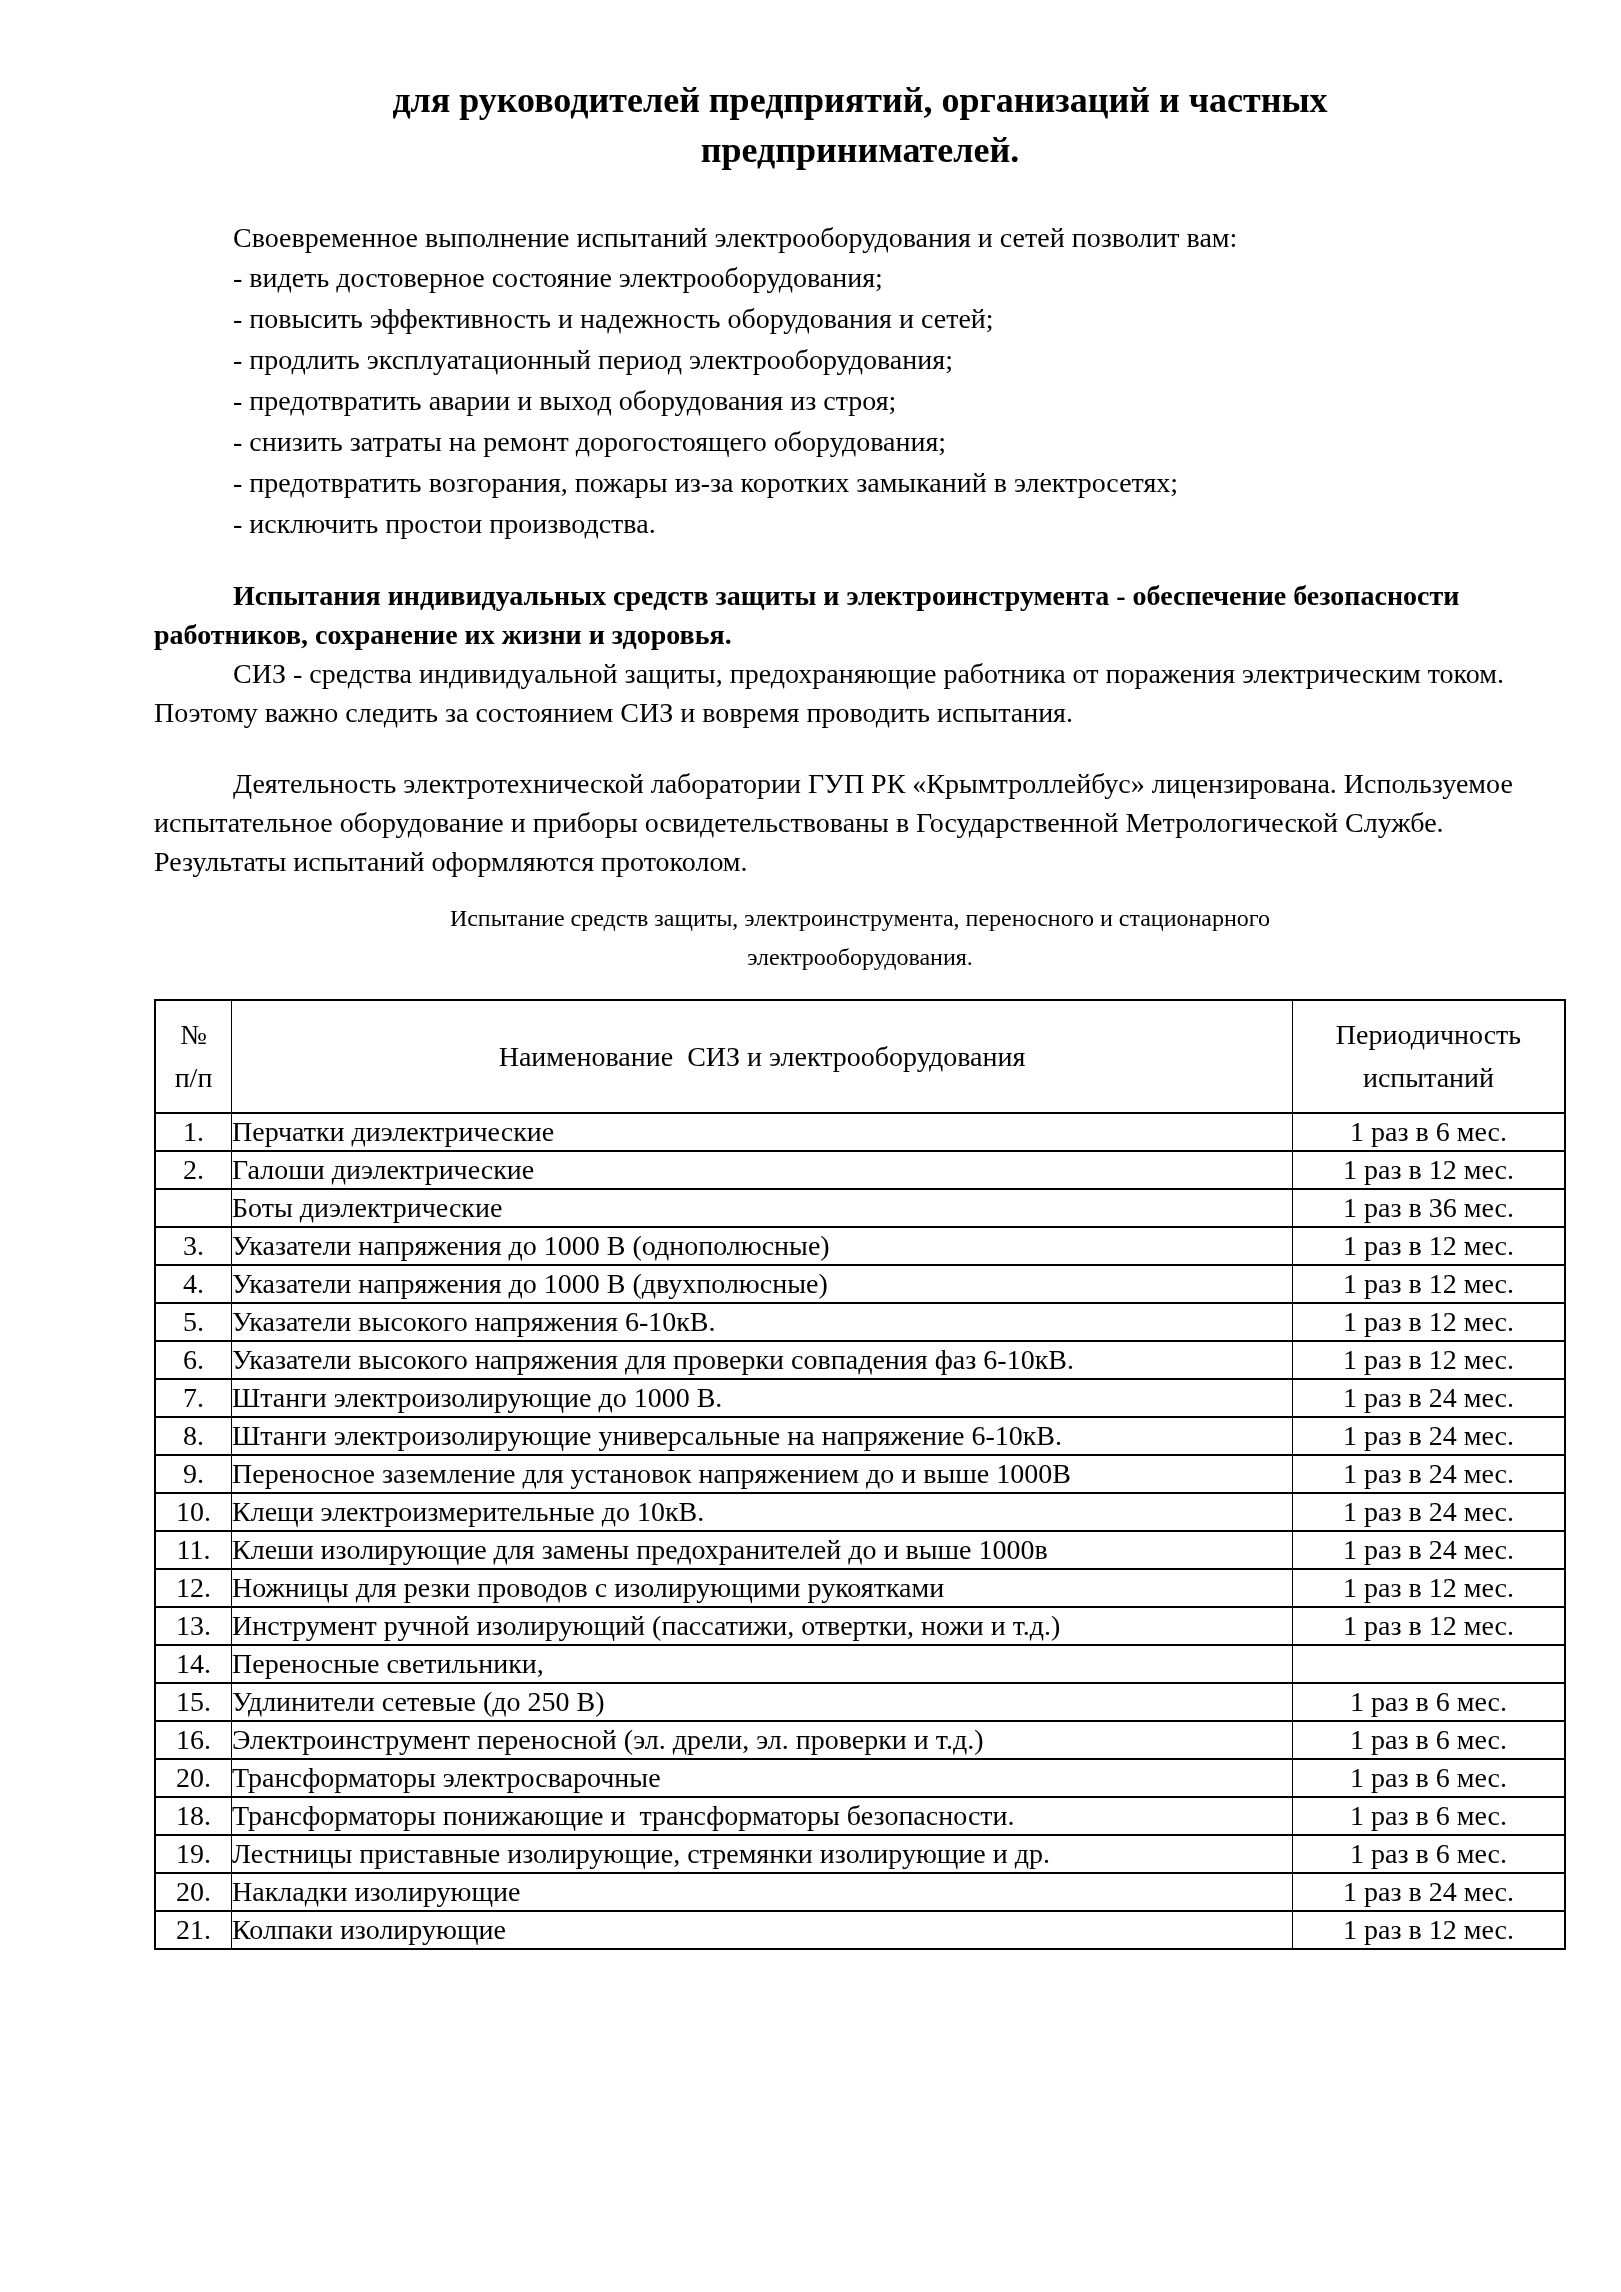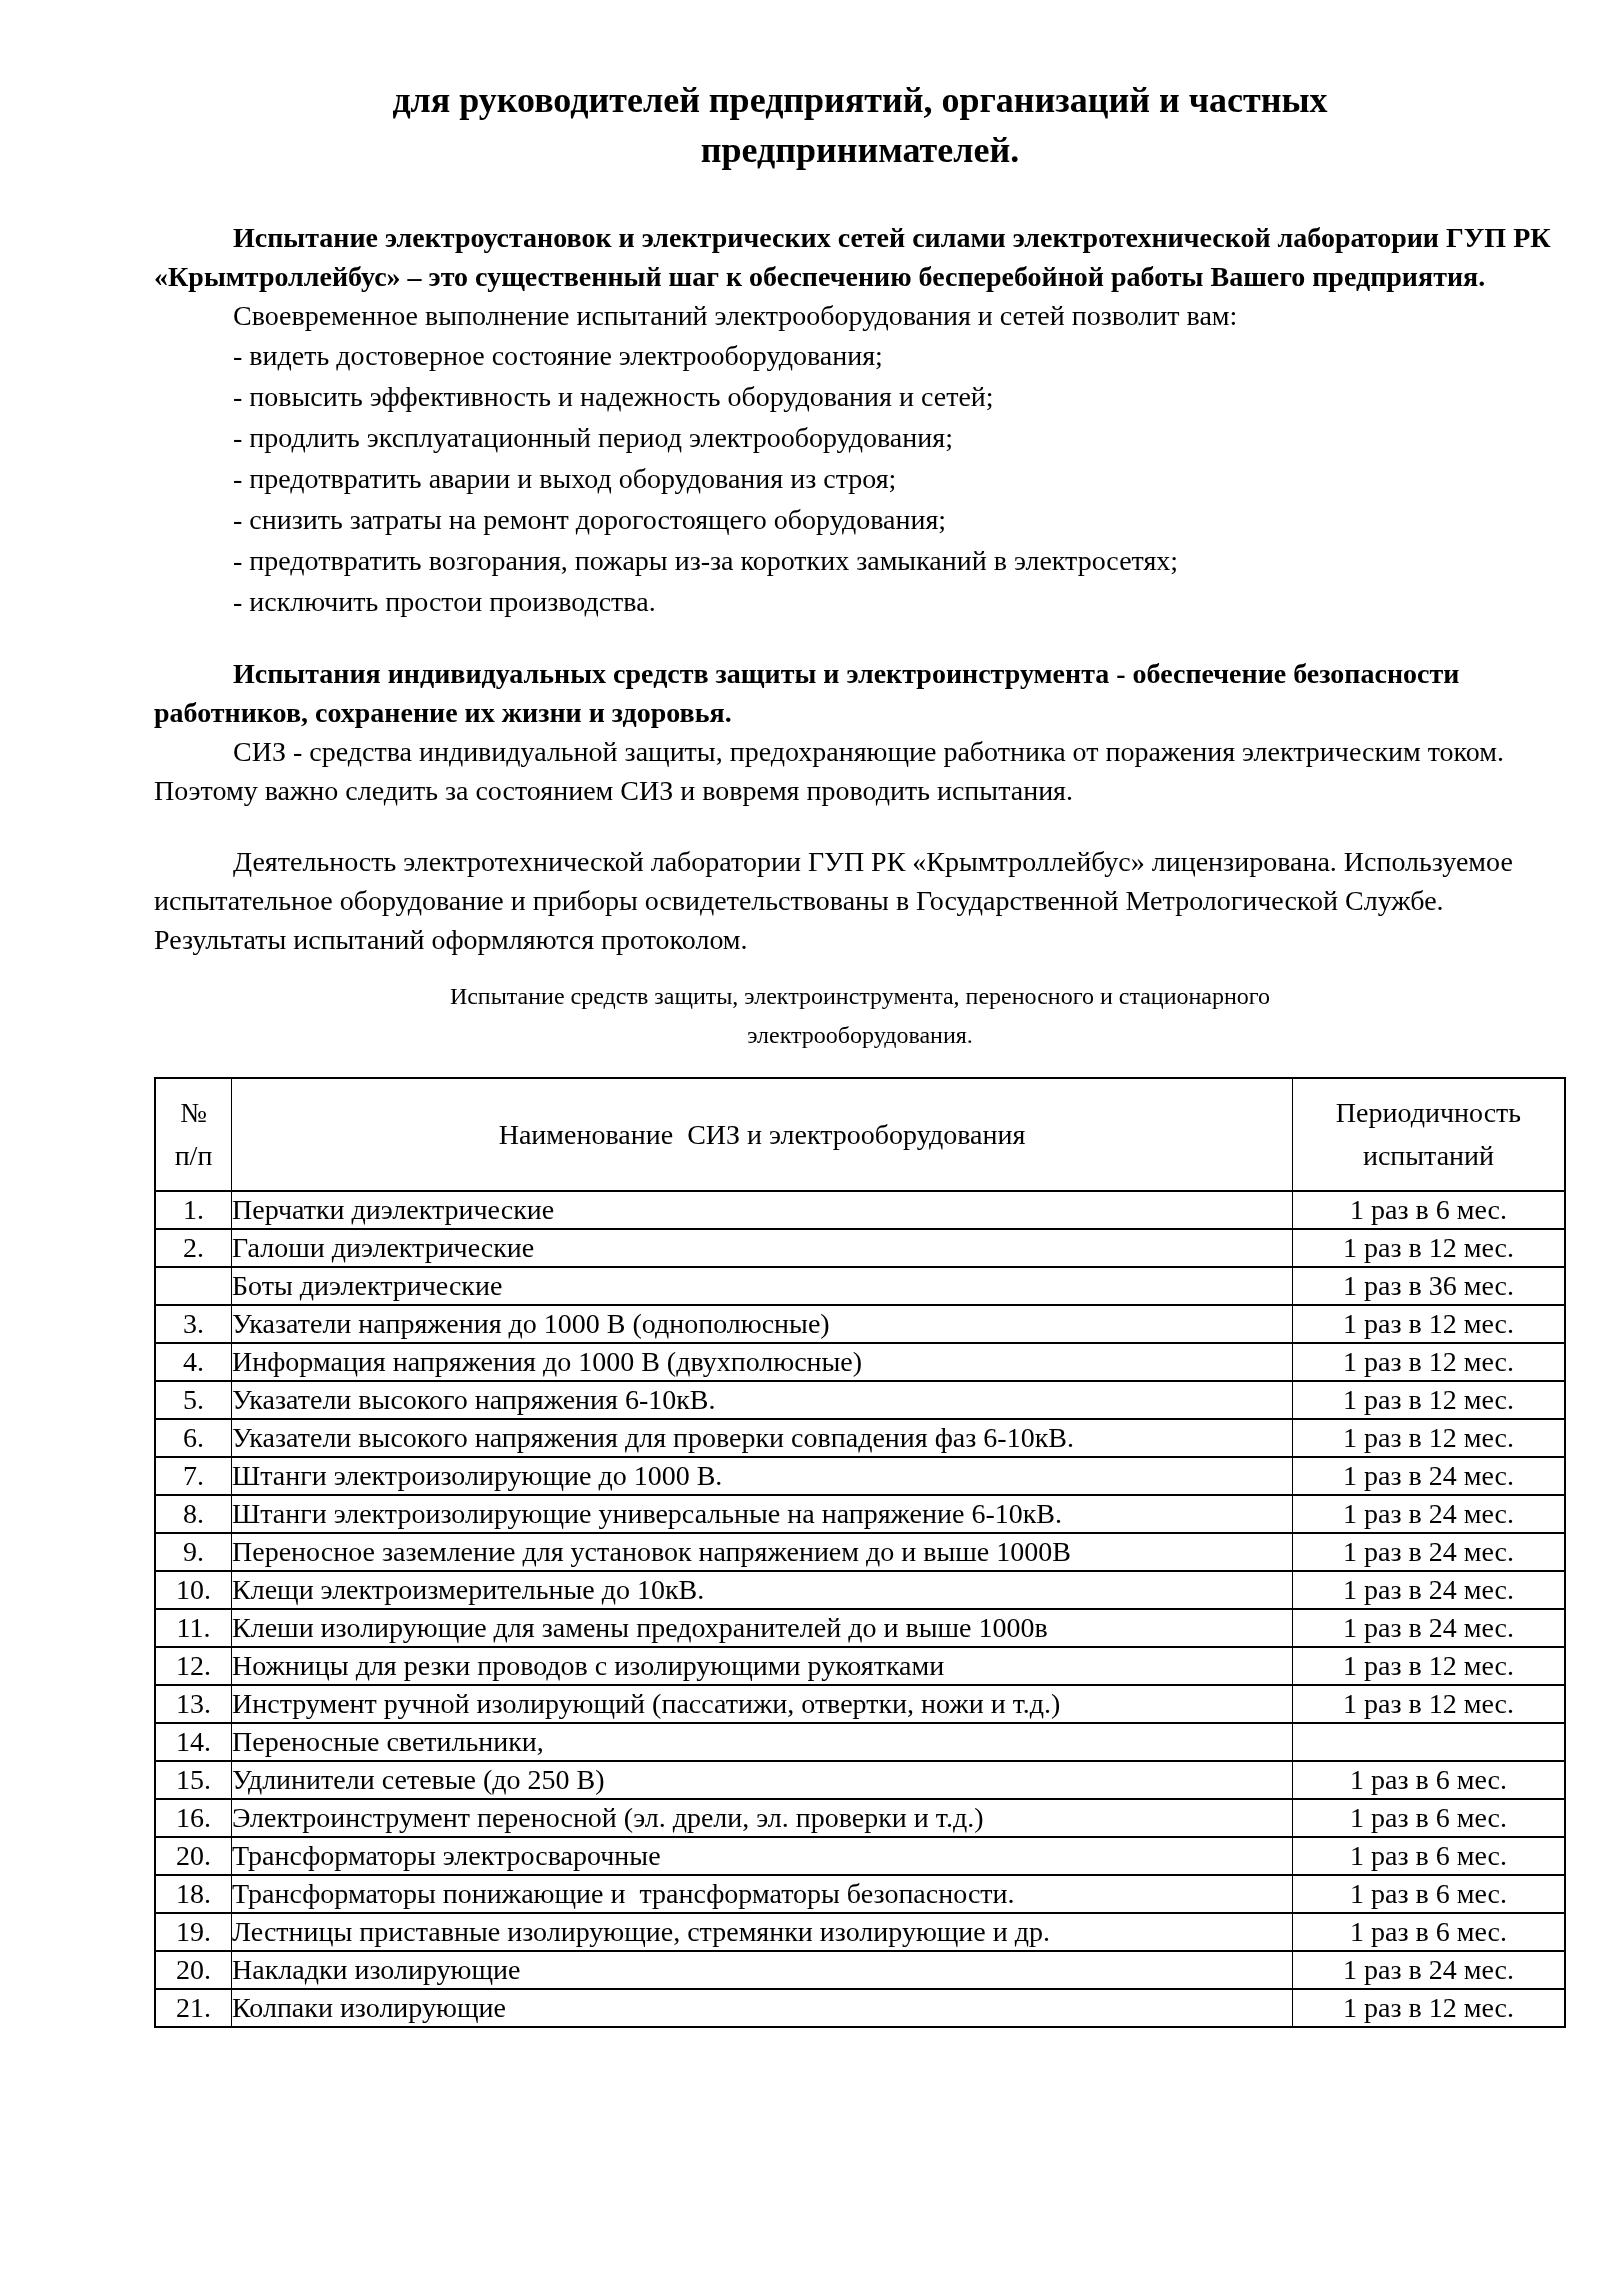--- a/index.html
+++ b/index.html
@@ -89,21 +89,20 @@
 </head>
 <body>
 
 <div class="page">
 
   <header class="doc-title">
     <div>для руководителей предприятий, организаций и частных</div>
     <div>предпринимателей.</div>
   </header>
 
-  <p class="para bold indent">Испытание электроустановок и электрических сетей силами электротехнической лаборатории ГУП РК «Крымтроллейбус» – это существенный шаг к обеспечению бесперебойной работы Вашего предприятия.</p>
 
   <p class="para indent">Своевременное выполнение испытаний электрооборудования и сетей позволит вам:</p>
 
   <ul class="benefits" id="benefits-list">
       <li>- видеть достоверное состояние электрооборудования;</li>
       <li>- повысить эффективность и надежность оборудования и сетей;</li>
       <li>- продлить эксплуатационный период электрооборудования;</li>
       <li>- предотвратить аварии и выход оборудования из строя;</li>
       <li>- снизить затраты на ремонт дорогостоящего оборудования;</li>
       <li>- предотвратить возгорания, пожары из-за коротких замыканий в электросетях;</li>
@@ -151,21 +150,21 @@
           <td class="col-name">Боты диэлектрические</td>
           <td class="col-period">1 раз в 36 мес.</td>
         </tr>
         <tr>
           <td class="col-num">3.</td>
           <td class="col-name">Указатели напряжения до 1000 В (однополюсные)</td>
           <td class="col-period">1 раз в 12 мес.</td>
         </tr>
         <tr>
           <td class="col-num">4.</td>
-          <td class="col-name">Информация напряжения до 1000 В (двухполюсные)</td>
+          <td class="col-name">Указатели напряжения до 1000 В (двухполюсные)</td>
           <td class="col-period">1 раз в 12 мес.</td>
         </tr>
         <tr>
           <td class="col-num">5.</td>
           <td class="col-name">Указатели высокого напряжения 6-10кВ.</td>
           <td class="col-period">1 раз в 12 мес.</td>
         </tr>
         <tr>
           <td class="col-num">6.</td>
           <td class="col-name">Указатели высокого напряжения для проверки совпадения фаз 6-10кВ.</td>

